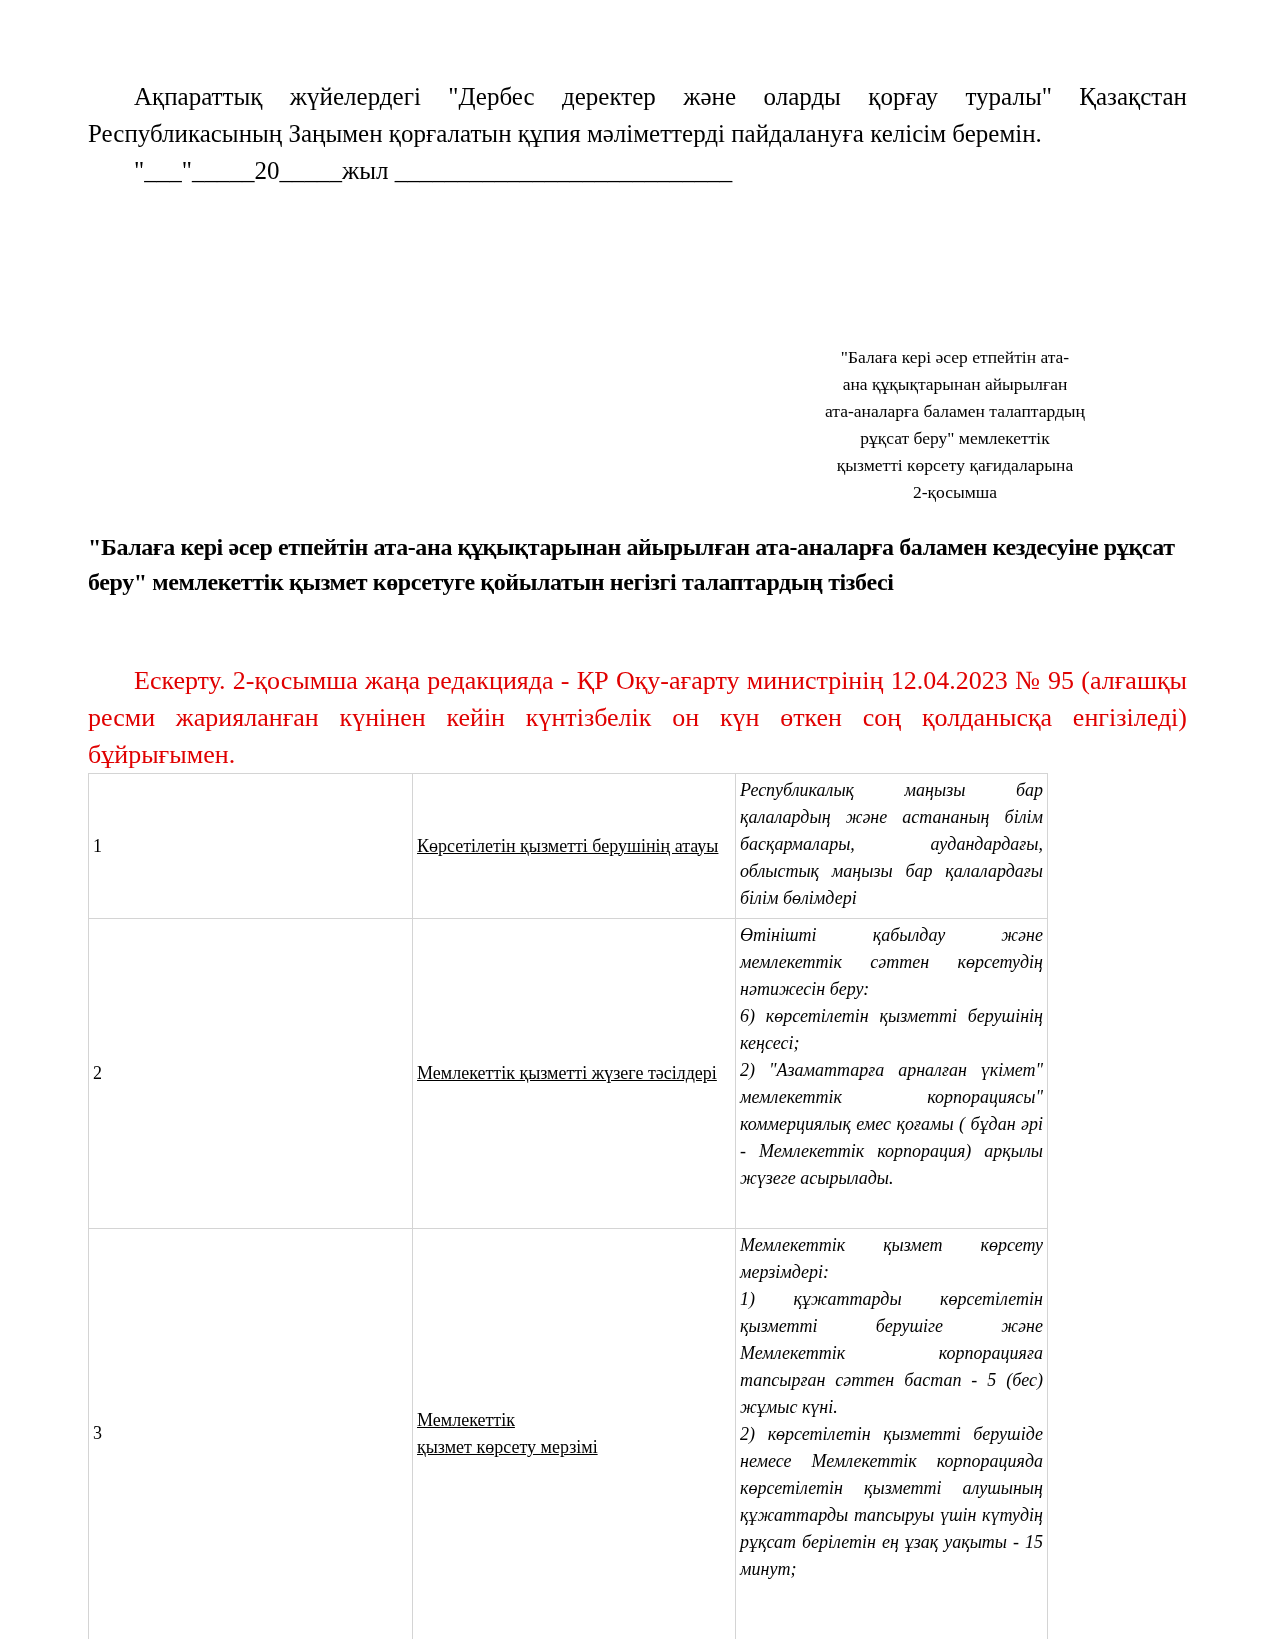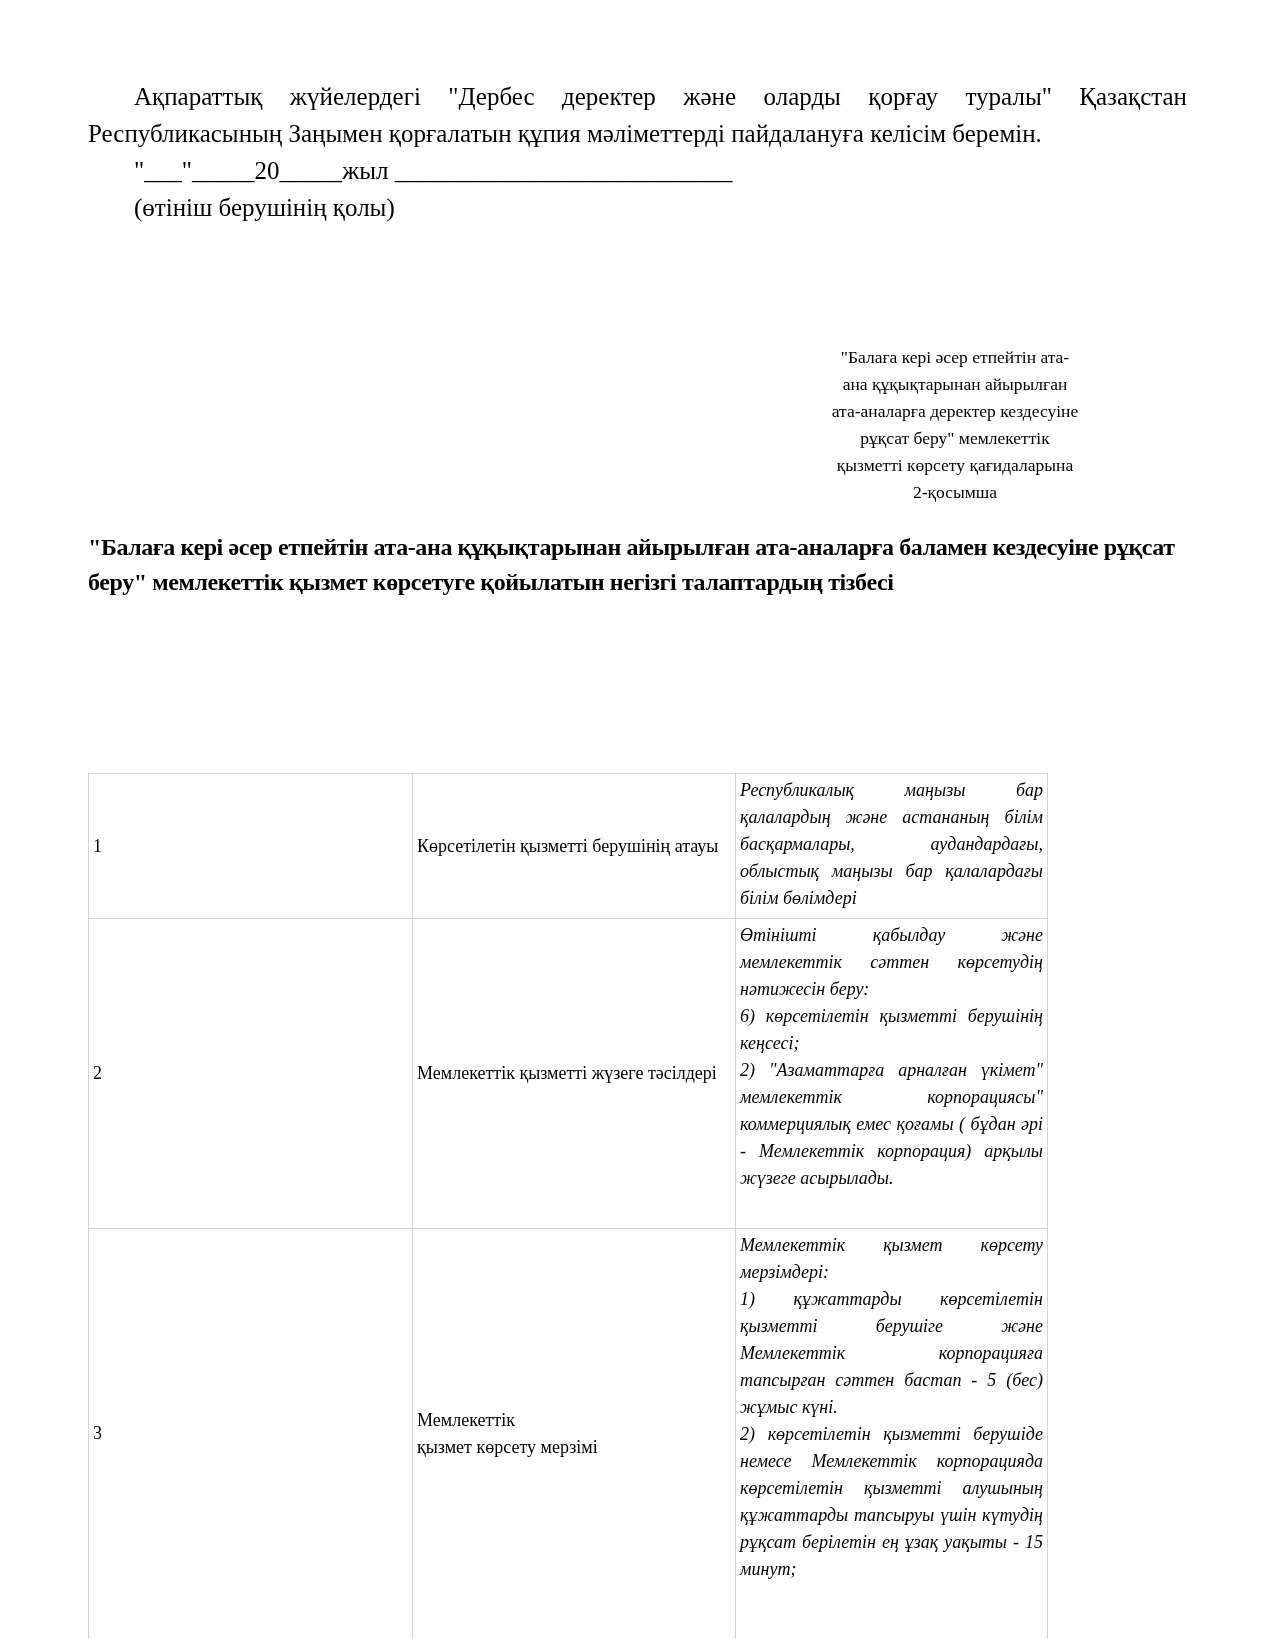--- a/index.html
+++ b/index.html
@@ -31,48 +31,48 @@
   }
   table.req {
     position: absolute; left: 0; top: 695px;
     border-collapse: collapse; table-layout: fixed; width: 960px;
     font-size: 18px; line-height: 27px;
   }
   table.req td {
     border: 1.5px solid #d4d4d4; vertical-align: middle; padding: 3px 4px;
   }
   table.req td.c1 { width: 313px; }
-  table.req td.c2 { width: 312px; text-align: justify; }
+  table.req td.c2 { width: 312px; text-align: justify; text-decoration: underline; }
   table.req td.c3 { width: 301px; text-align: justify; vertical-align: top; font-style: italic; }
   table.req tr.r1 { height: 145px; }
   table.req tr.r2 { height: 310px; }
   table.req tr.r3 { height: 410px; }
   table.req tr.r3 td { border-bottom: none; }
   .line { display: block; }
 </style>
 </head>
 <body>
 
 <div class="page">
 
   <p class="para">Ақпараттық жүйелердегі "Дербес деректер және оларды қорғау туралы" Қазақстан Республикасының Заңымен қорғалатын құпия мәліметтерді пайдалануға келісім беремін.</p>
   <p class="sig-line">"___"_____20_____жыл ___________________________</p>
-  <p class="sig-caption">(өтініш берушінің қолы)</p>
 
   <div class="appendix-ref">
     <span class="line">"Балаға кері әсер етпейтін ата-</span>
     <span class="line">ана құқықтарынан айырылған</span>
-    <span class="line">ата-аналарға деректер кездесуіне</span>
+    <span class="line">ата-аналарға баламен талаптардың</span>
     <span class="line">рұқсат беру" мемлекеттік</span>
     <span class="line">қызметті көрсету қағидаларына</span>
     <span class="line">2-қосымша</span>
   </div>
 
   <h1 class="title">"Балаға кері әсер етпейтін ата-ана құқықтарынан айырылған ата-аналарға баламен кездесуіне рұқсат беру" мемлекеттік қызмет көрсетуге қойылатын негізгі талаптардың тізбесі</h1>
 
+  <p class="note">Ескерту. 2-қосымша жаңа редакцияда - ҚР Оқу-ағарту министрінің 12.04.2023 № 95 (алғашқы ресми жарияланған күнінен кейін күнтізбелік он күн өткен соң қолданысқа енгізіледі) бұйрығымен.</p>
 
   <table class="req">
     <tbody>
         <tr class="r1">
       <td class="c1">1</td>
       <td class="c2">Көрсетілетін қызметті берушінің атауы</td>
       <td class="c3">
         <span class="line">Республикалық маңызы бар қалалардың және астананың білім басқармалары, аудандардағы, облыстық маңызы бар қалалардағы білім бөлімдері</span>
       </td>
     </tr>

